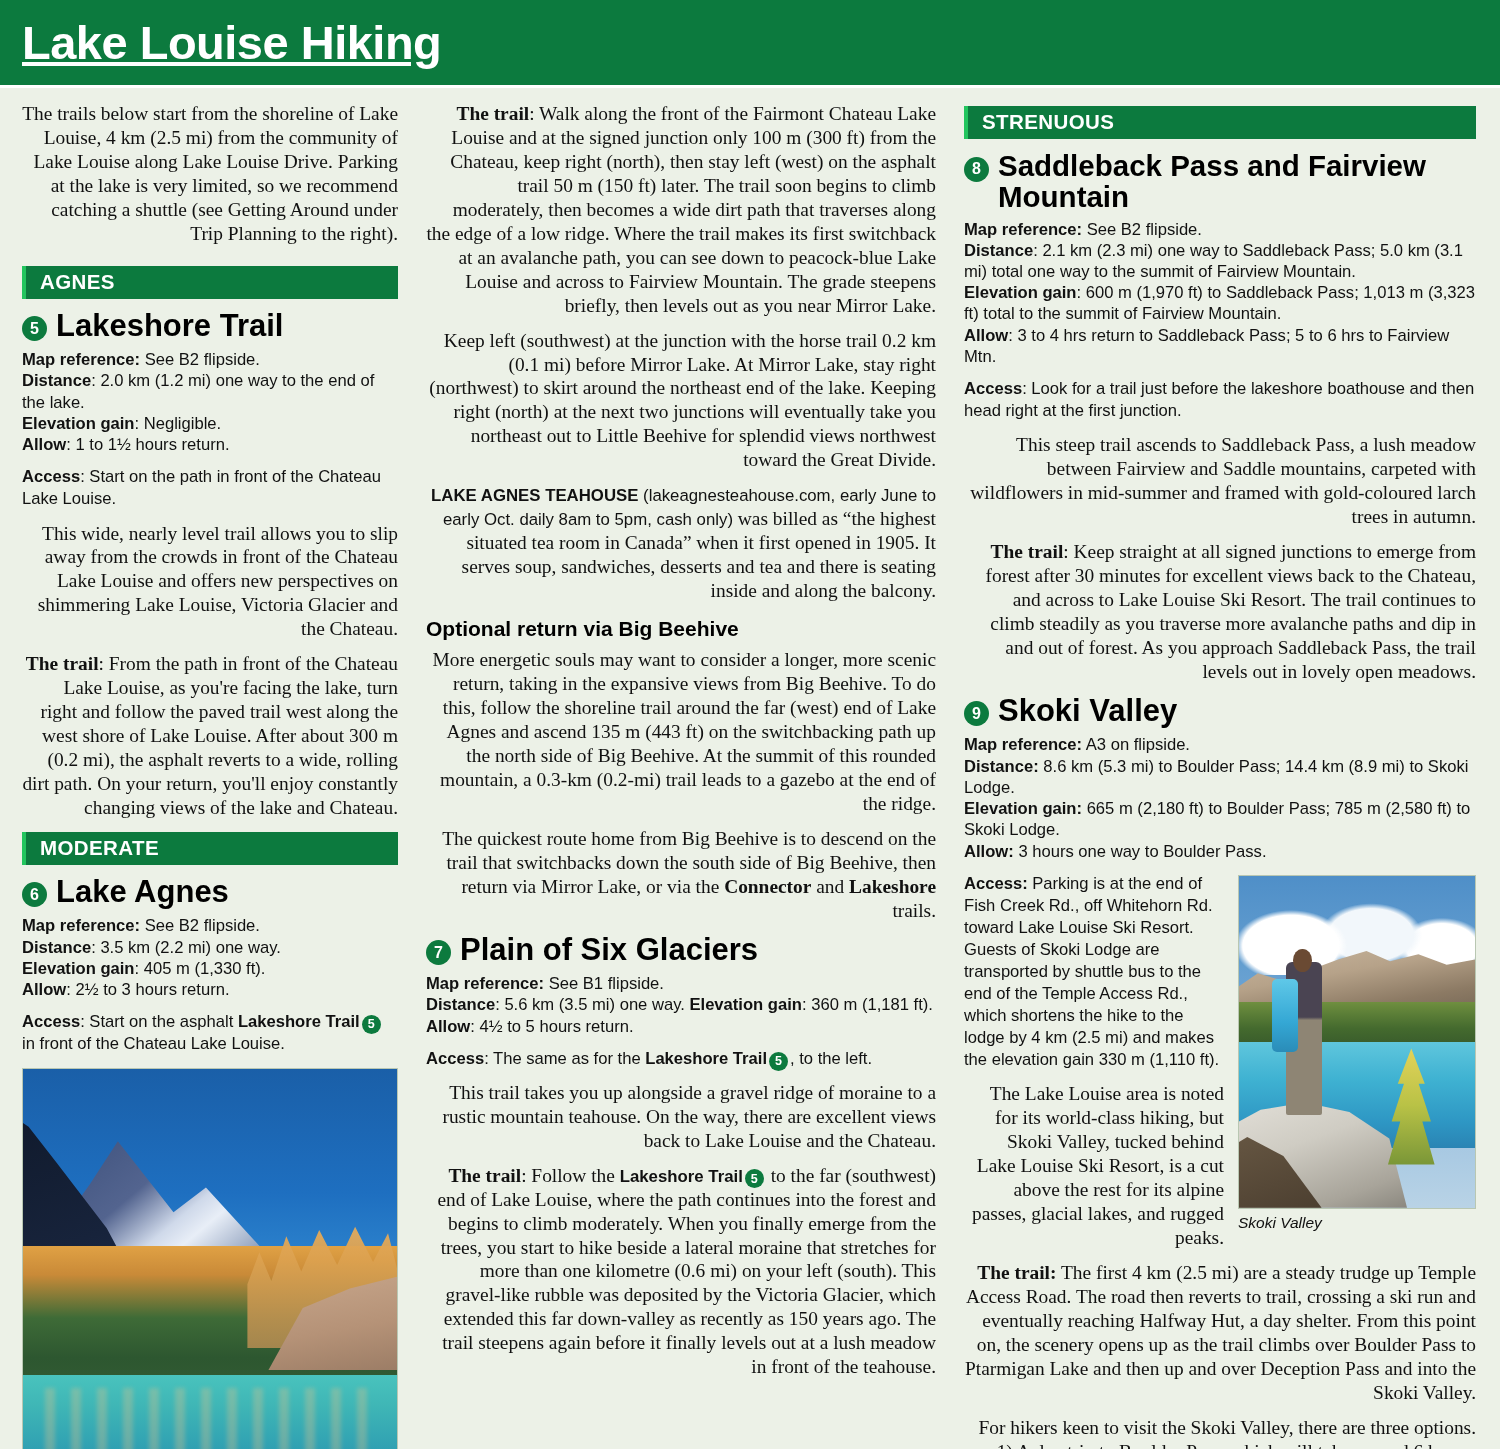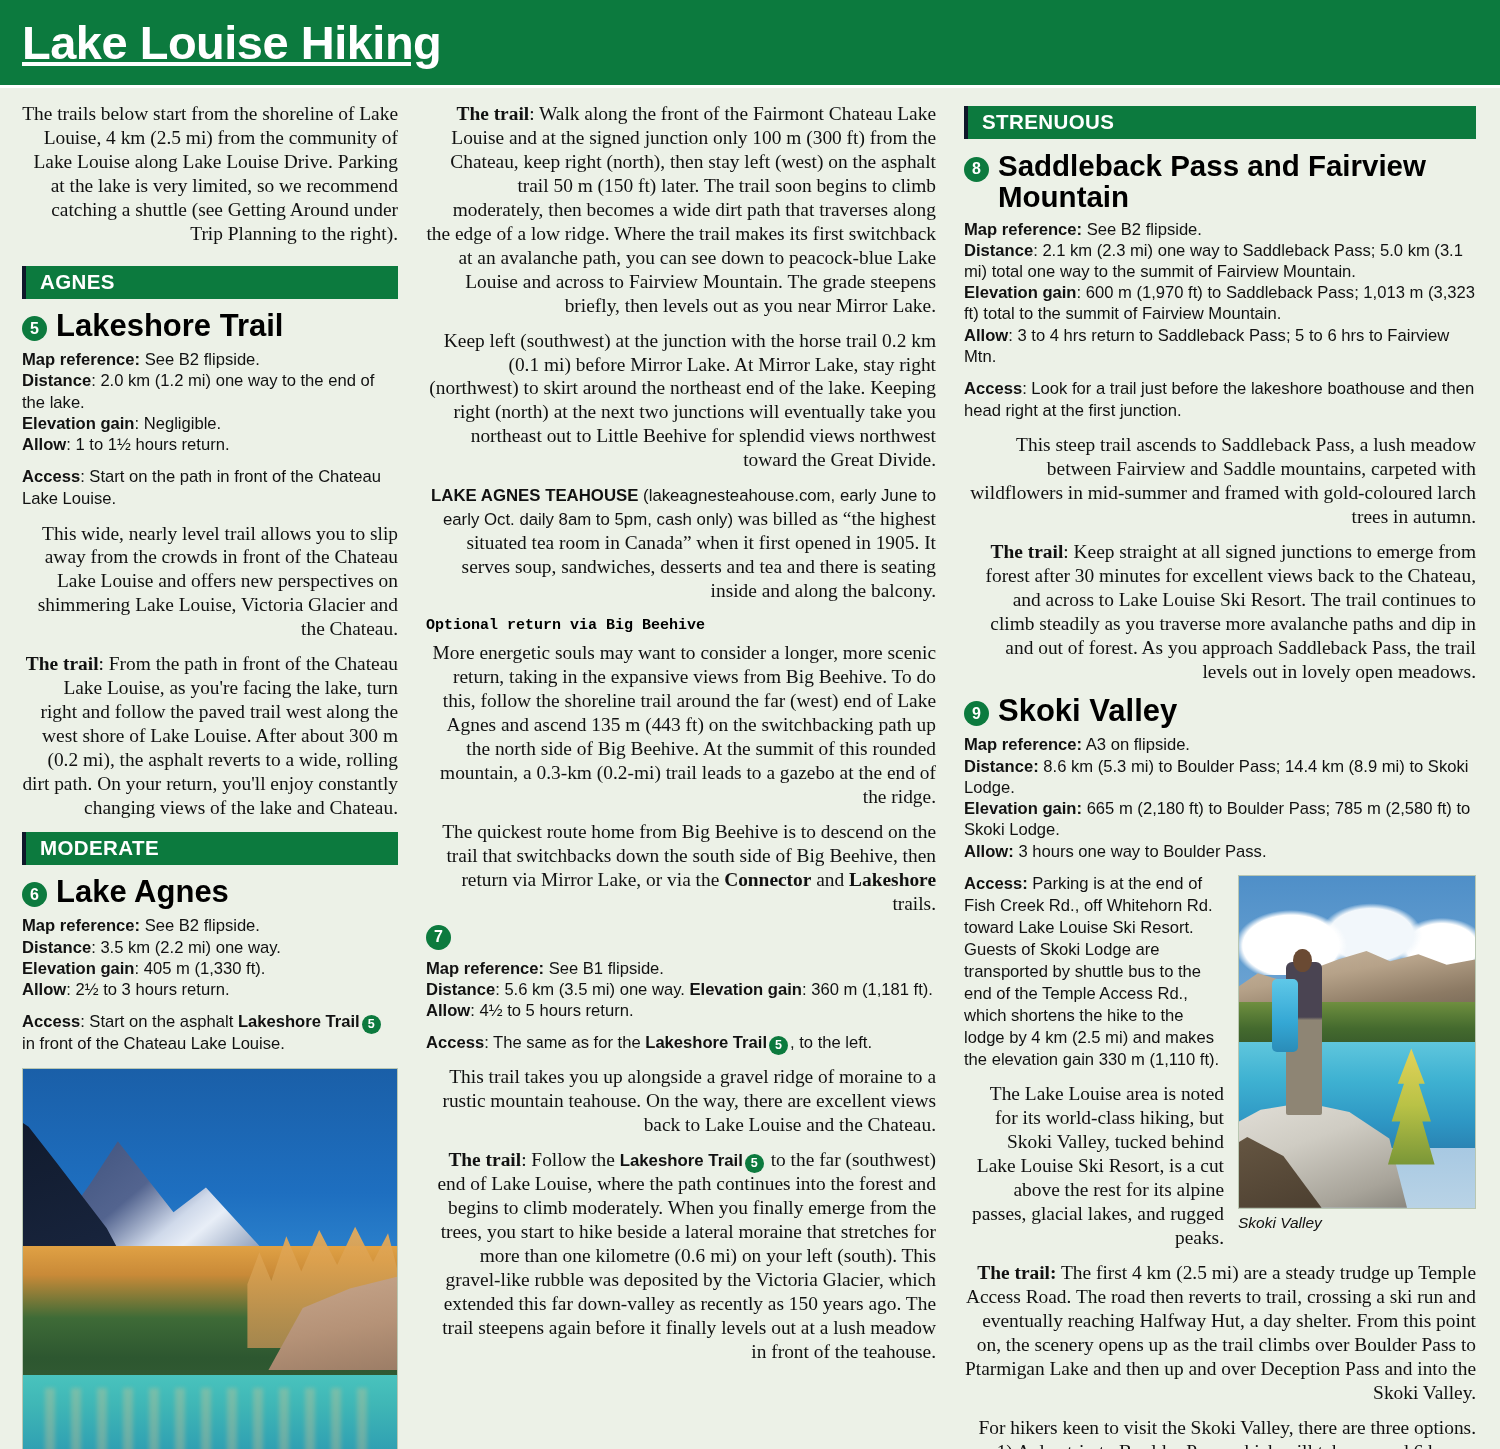--- a/index.html
+++ b/index.html
@@ -42,21 +42,21 @@
   
   .cat-bar{
     background:#0c7a3e;
     color:#fff;
     font-family:"Liberation Sans", sans-serif;
     font-weight:bold;
     font-size:20.5px;
     letter-spacing:0.4px;
     padding:4px 0 5px 14px;
     margin:12px 0 11px 0;
-    border-left:4px solid #0f172a;
+    border-left:4px solid #22c55e;
   }
   .cat-bar.first{ margin-top:20px; }
 
   
   .trail-head{
     display:flex; align-items:baseline; gap:9px;
     font-family:"Liberation Sans", sans-serif;
     font-weight:bold;
     font-size:31px;
     line-height:1.06;
@@ -102,23 +102,23 @@
     margin:0 0 11px 0;
     text-align:right;
   }
   p.body b{ font-weight:bold; }
   .mixed-sans{
     font-family:"Liberation Sans", sans-serif;
     font-size:16.8px;
   }
   
   .sub-head{
-    font-family:Liberation Mono, monospace;
+    font-family:Liberation Sans, sans-serif;
     font-weight:bold;
-    font-size:15px;
+    font-size:21px;
     margin:14px 0 7px 0;
     color:#000;
   }
   
   figure{ margin:0; }
   .fig-cap{
     font-family:"Liberation Sans", sans-serif;
     font-style:italic;
     font-size:15.5px;
     margin-top:5px;
@@ -320,20 +320,21 @@
     <h3 class="sub-head">Optional return via Big Beehive</h3>
 
     <p class="body">More energetic souls may want to consider a longer, more scenic return, taking in the expansive views from Big Beehive. To do this, follow the shoreline trail around the far (west) end of Lake Agnes and ascend 135 m (443 ft) on the switchbacking path up the north side of Big Beehive. At the summit of this rounded mountain, a 0.3-km (0.2-mi) trail leads to a gazebo at the end of the ridge.</p>
 
     <p class="body">
       <span>The quickest route home from Big Beehive is to descend on the trail that switchbacks down the south side of Big Beehive, then return via Mirror Lake, or via the </span><b>Connector</b><span> and </span><b>Lakeshore</b><span> trails.</span>
     </p>
 
     <h2 class="trail-head">
       <span class="badge">7</span>
+      <span>Plain of Six Glaciers</span>
     </h2>
 
     <div class="spec">
       <b>Map reference:</b><span> See B1 flipside.</span><br>
       <b>Distance</b><span>: 5.6 km (3.5 mi) one way. </span><b>Elevation gain</b><span>: 360 m (1,181 ft).</span><br>
       <b>Allow</b><span>: 4½ to 5 hours return.</span>
     </div>
 
     <div class="sans">
       <b>Access</b><span>: The same as for the </span><b>Lakeshore Trail</b><span class="badge inline">5</span><span>, to the left.</span>

